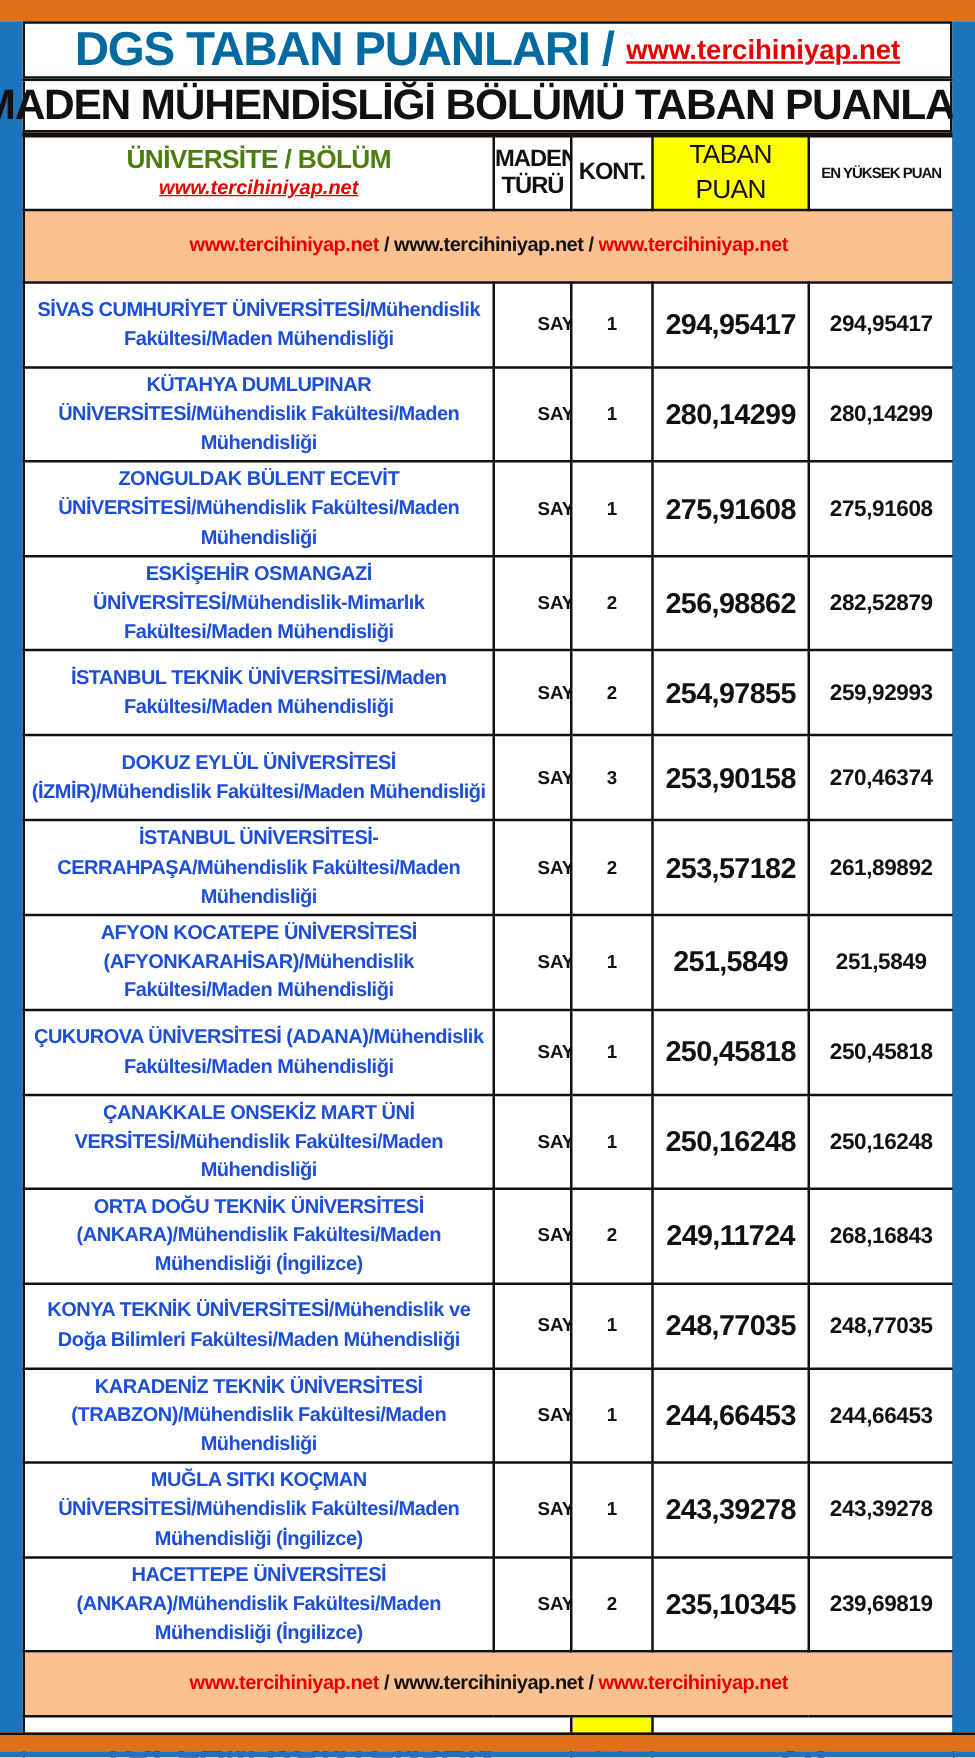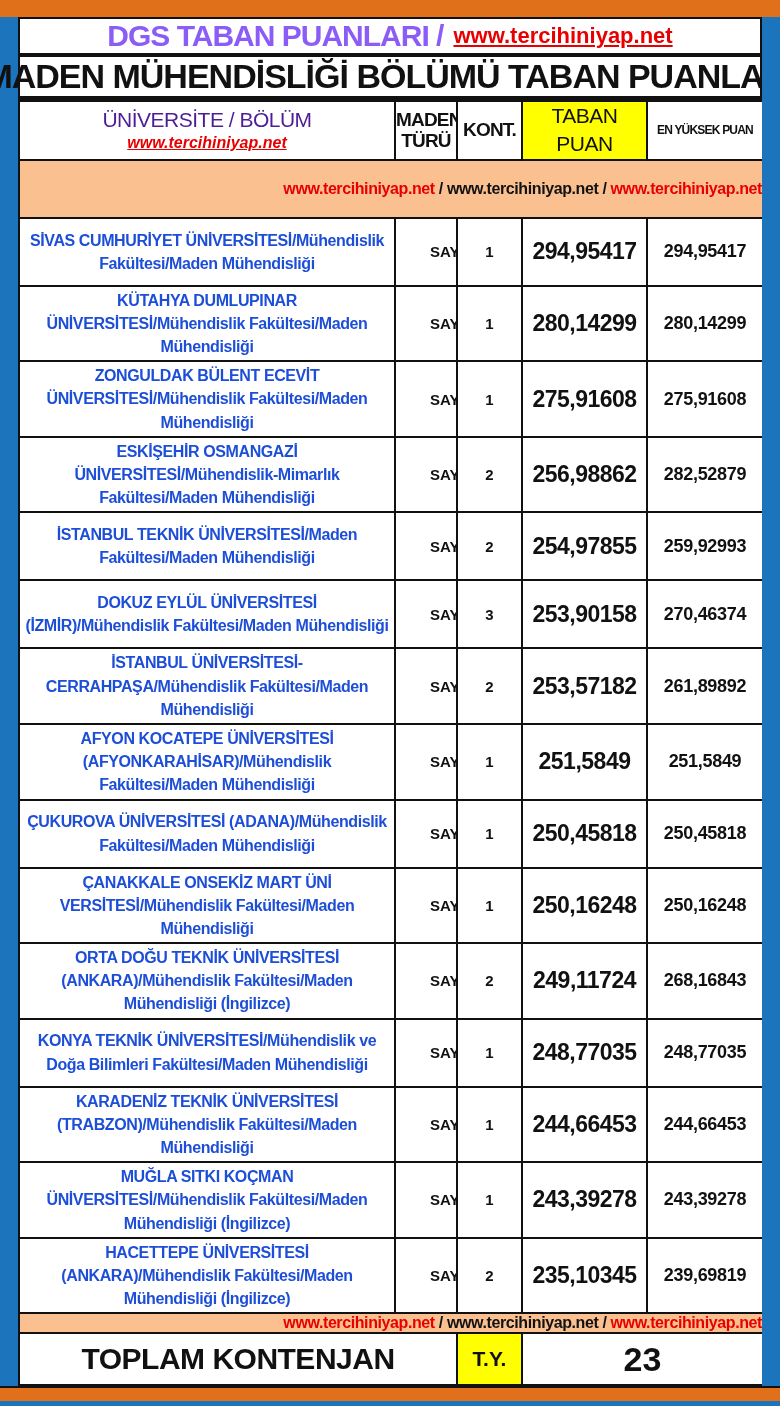--- a/index.html
+++ b/index.html
@@ -10,38 +10,38 @@
   .frame-top    { height:17px; background:#E0711A; flex:0 0 auto; }
   .frame-bottom-orange { height:15px; background:#E0711A; flex:0 0 auto; border-top:2px solid #111; }
   .frame-bottom-blue   { height:5px;  background:#1C75BC; flex:0 0 auto; }
   .mid { flex:1 1 auto; display:flex; min-height:0; }
   .side { width:18px; background:#1C75BC; flex:0 0 auto; }
   .content { flex:1 1 auto; display:flex; flex-direction:column; background:#fff; min-width:0; }
 
   
   .banner { border:2px solid #111; background:#fff; display:flex; align-items:center; justify-content:center; }
   .banner-main { height:46px; gap:10px; }
-  .banner-main .t1 { font-size:30px; font-weight:bold; letter-spacing:-1px; color:#8b5cf6; white-space:nowrap; }
+  .banner-main .t1 { font-size:38px; font-weight:bold; letter-spacing:-1px; color:#0369a1; white-space:nowrap; }
   .banner-main .t1-link { font-size:22px; font-weight:bold; color:#E80000; text-decoration:underline; white-space:nowrap; }
   .divider-cyan { height:12px; background:#29ABE2; border:2px solid #111; border-top:0; }
   .banner-sub { height:46px; border-top:0; }
   .banner-sub .t2 { font-size:34px; font-weight:bold; letter-spacing:-1px; color:#111; white-space:nowrap; }
   .divider-orange { height:20px; background:#E0711A; border:2px solid #111; border-top:0; }
 
   
   table { width:100%; border-collapse:collapse; table-layout:fixed; flex:1 1 auto; }
   th, td { border:2px solid #111; text-align:center; vertical-align:middle; overflow:hidden; }
   thead tr { height:58px; }
-  .h-uni-title { font-size:21px; font-weight:normal; letter-spacing:-0.5px; color:#4c1d95; display:block; }
+  .h-uni-title { font-size:21px; font-weight:bold; letter-spacing:-0.5px; color:#4d7c0f; display:block; }
   .h-uni-link  { font-size:16px; font-weight:bold; font-style:italic; color:#E80000; text-decoration:underline; display:block; margin-top:2px; }
   .h-small { font-size:19px; font-weight:bold; letter-spacing:-0.8px; line-height:1.15; color:#111; }
   .h-base  { background:#FFFF00; font-size:21px; font-weight:normal; letter-spacing:-0.5px; line-height:1.35; color:#111; }
   .h-high  { font-size:12px; font-weight:bold; letter-spacing:-0.8px; line-height:1.35; color:#111; }
 
-  .link-row td { background:#FAC090; height:19px; padding:0; font-size:16px; font-weight:bold; letter-spacing:-0.4px; white-space:nowrap;text-align:right; }
+  .link-row td { background:#FAC090; height:19px; padding:16px; font-size:16px; font-weight:bold; letter-spacing:-0.4px; white-space:nowrap; }
   .link-red   { color:#E80000; }
   .link-black { color:#111; }
   .link-sep   { color:#111; }
 
   tbody.data tr { height:68px; }
   .c-uni  { font-size:16px; font-weight:bold; letter-spacing:-0.4px; line-height:1.45; color:#1d4ed8; padding:2px 4px; }
   .c-type { font-size:15px; font-weight:bold; color:#111;padding-left:34px; }
   .c-quota{ font-size:15px; font-weight:bold; color:#111; }
   .c-base { font-size:23px; font-weight:bold; letter-spacing:-0.5px; color:#111; }
   .c-high { font-size:18px; font-weight:bold; letter-spacing:-0.3px; color:#111; }

